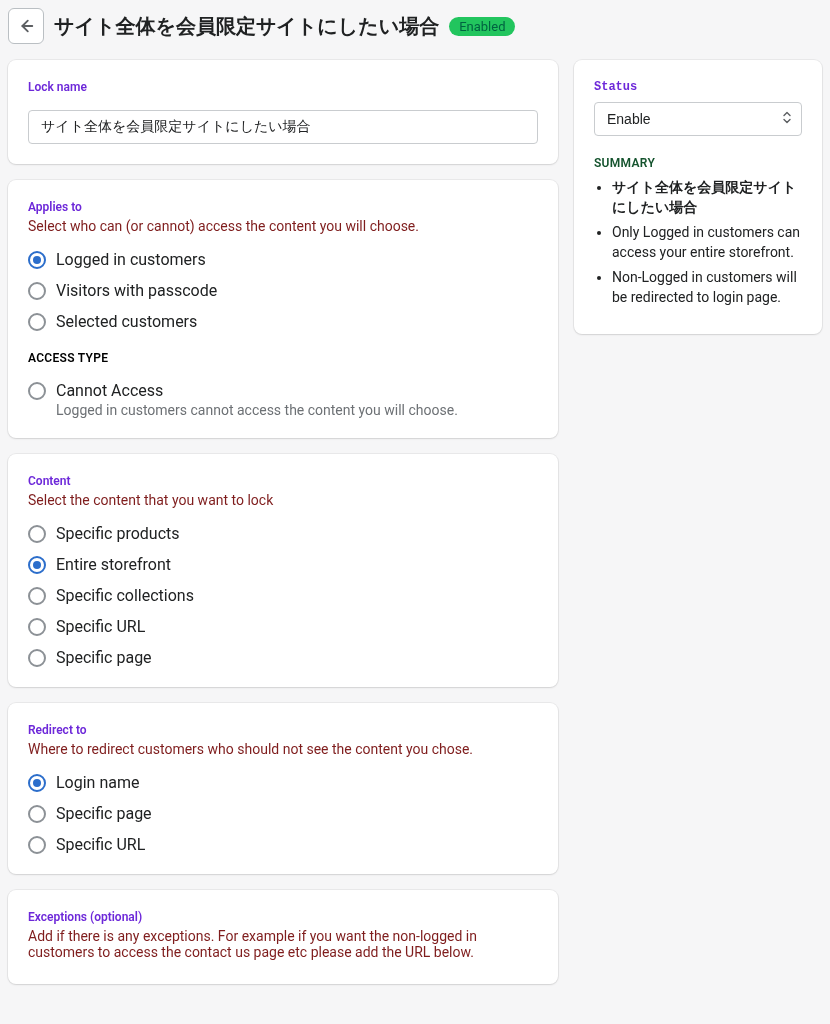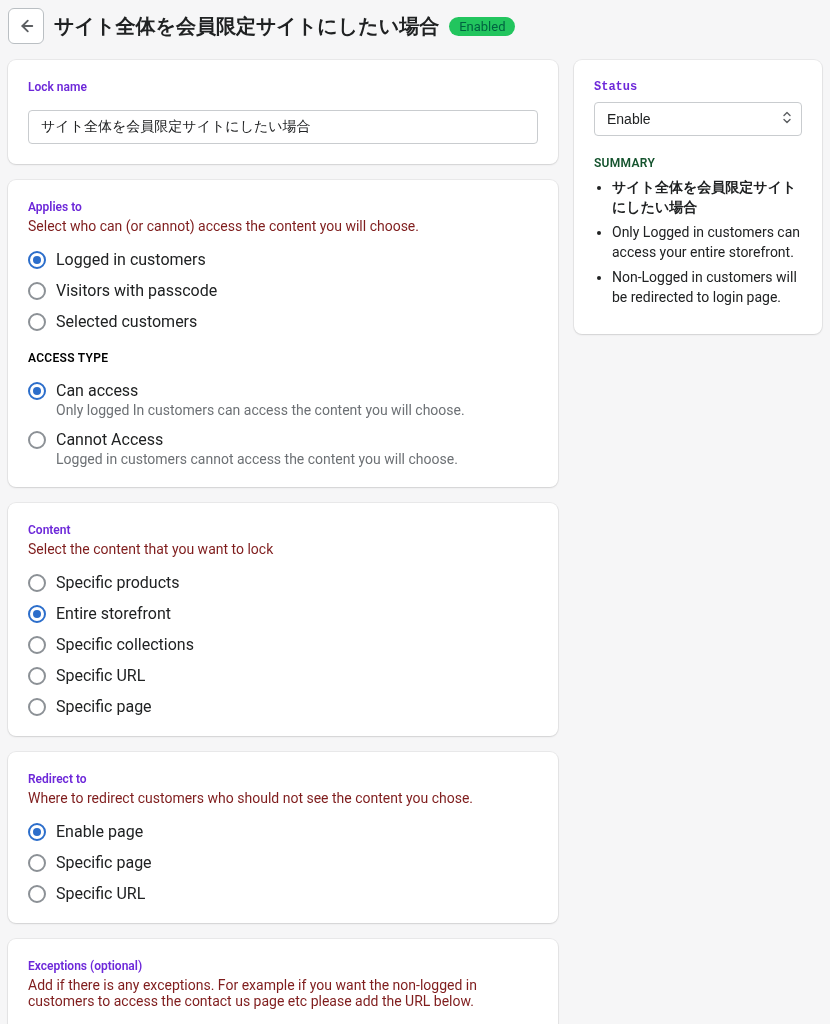--- a/index.html
+++ b/index.html
@@ -192,27 +192,20 @@
         </div>
         <div class="radio-item">
           <div class="radio"></div>
           <div class="radio-label">Selected customers</div>
         </div>
       </div>
 
       <div class="section-head">ACCESS TYPE</div>
       <div class="radio-group">
         <div class="radio-item">
-          <div class="radio checked"></div>
-          <div>
-            <div class="radio-label">Can access</div>
-            <div class="radio-desc">Only logged In customers can access the content you will choose.</div>
-          </div>
-        </div>
-        <div class="radio-item">
           <div class="radio"></div>
           <div>
             <div class="radio-label">Cannot Access</div>
             <div class="radio-desc">Logged in customers cannot access the content you will choose.</div>
           </div>
         </div>
       </div>
     </div>
 
     <div class="card">
@@ -241,21 +234,21 @@
         </div>
       </div>
     </div>
 
     <div class="card">
       <div class="card-title">Redirect to</div>
       <div class="card-sub">Where to redirect customers who should not see the content you chose.</div>
       <div class="radio-group">
         <div class="radio-item">
           <div class="radio checked"></div>
-          <div class="radio-label">Enable page</div>
+          <div class="radio-label">Login name</div>
         </div>
         <div class="radio-item">
           <div class="radio"></div>
           <div class="radio-label">Specific page</div>
         </div>
         <div class="radio-item">
           <div class="radio"></div>
           <div class="radio-label">Specific URL</div>
         </div>
       </div>

